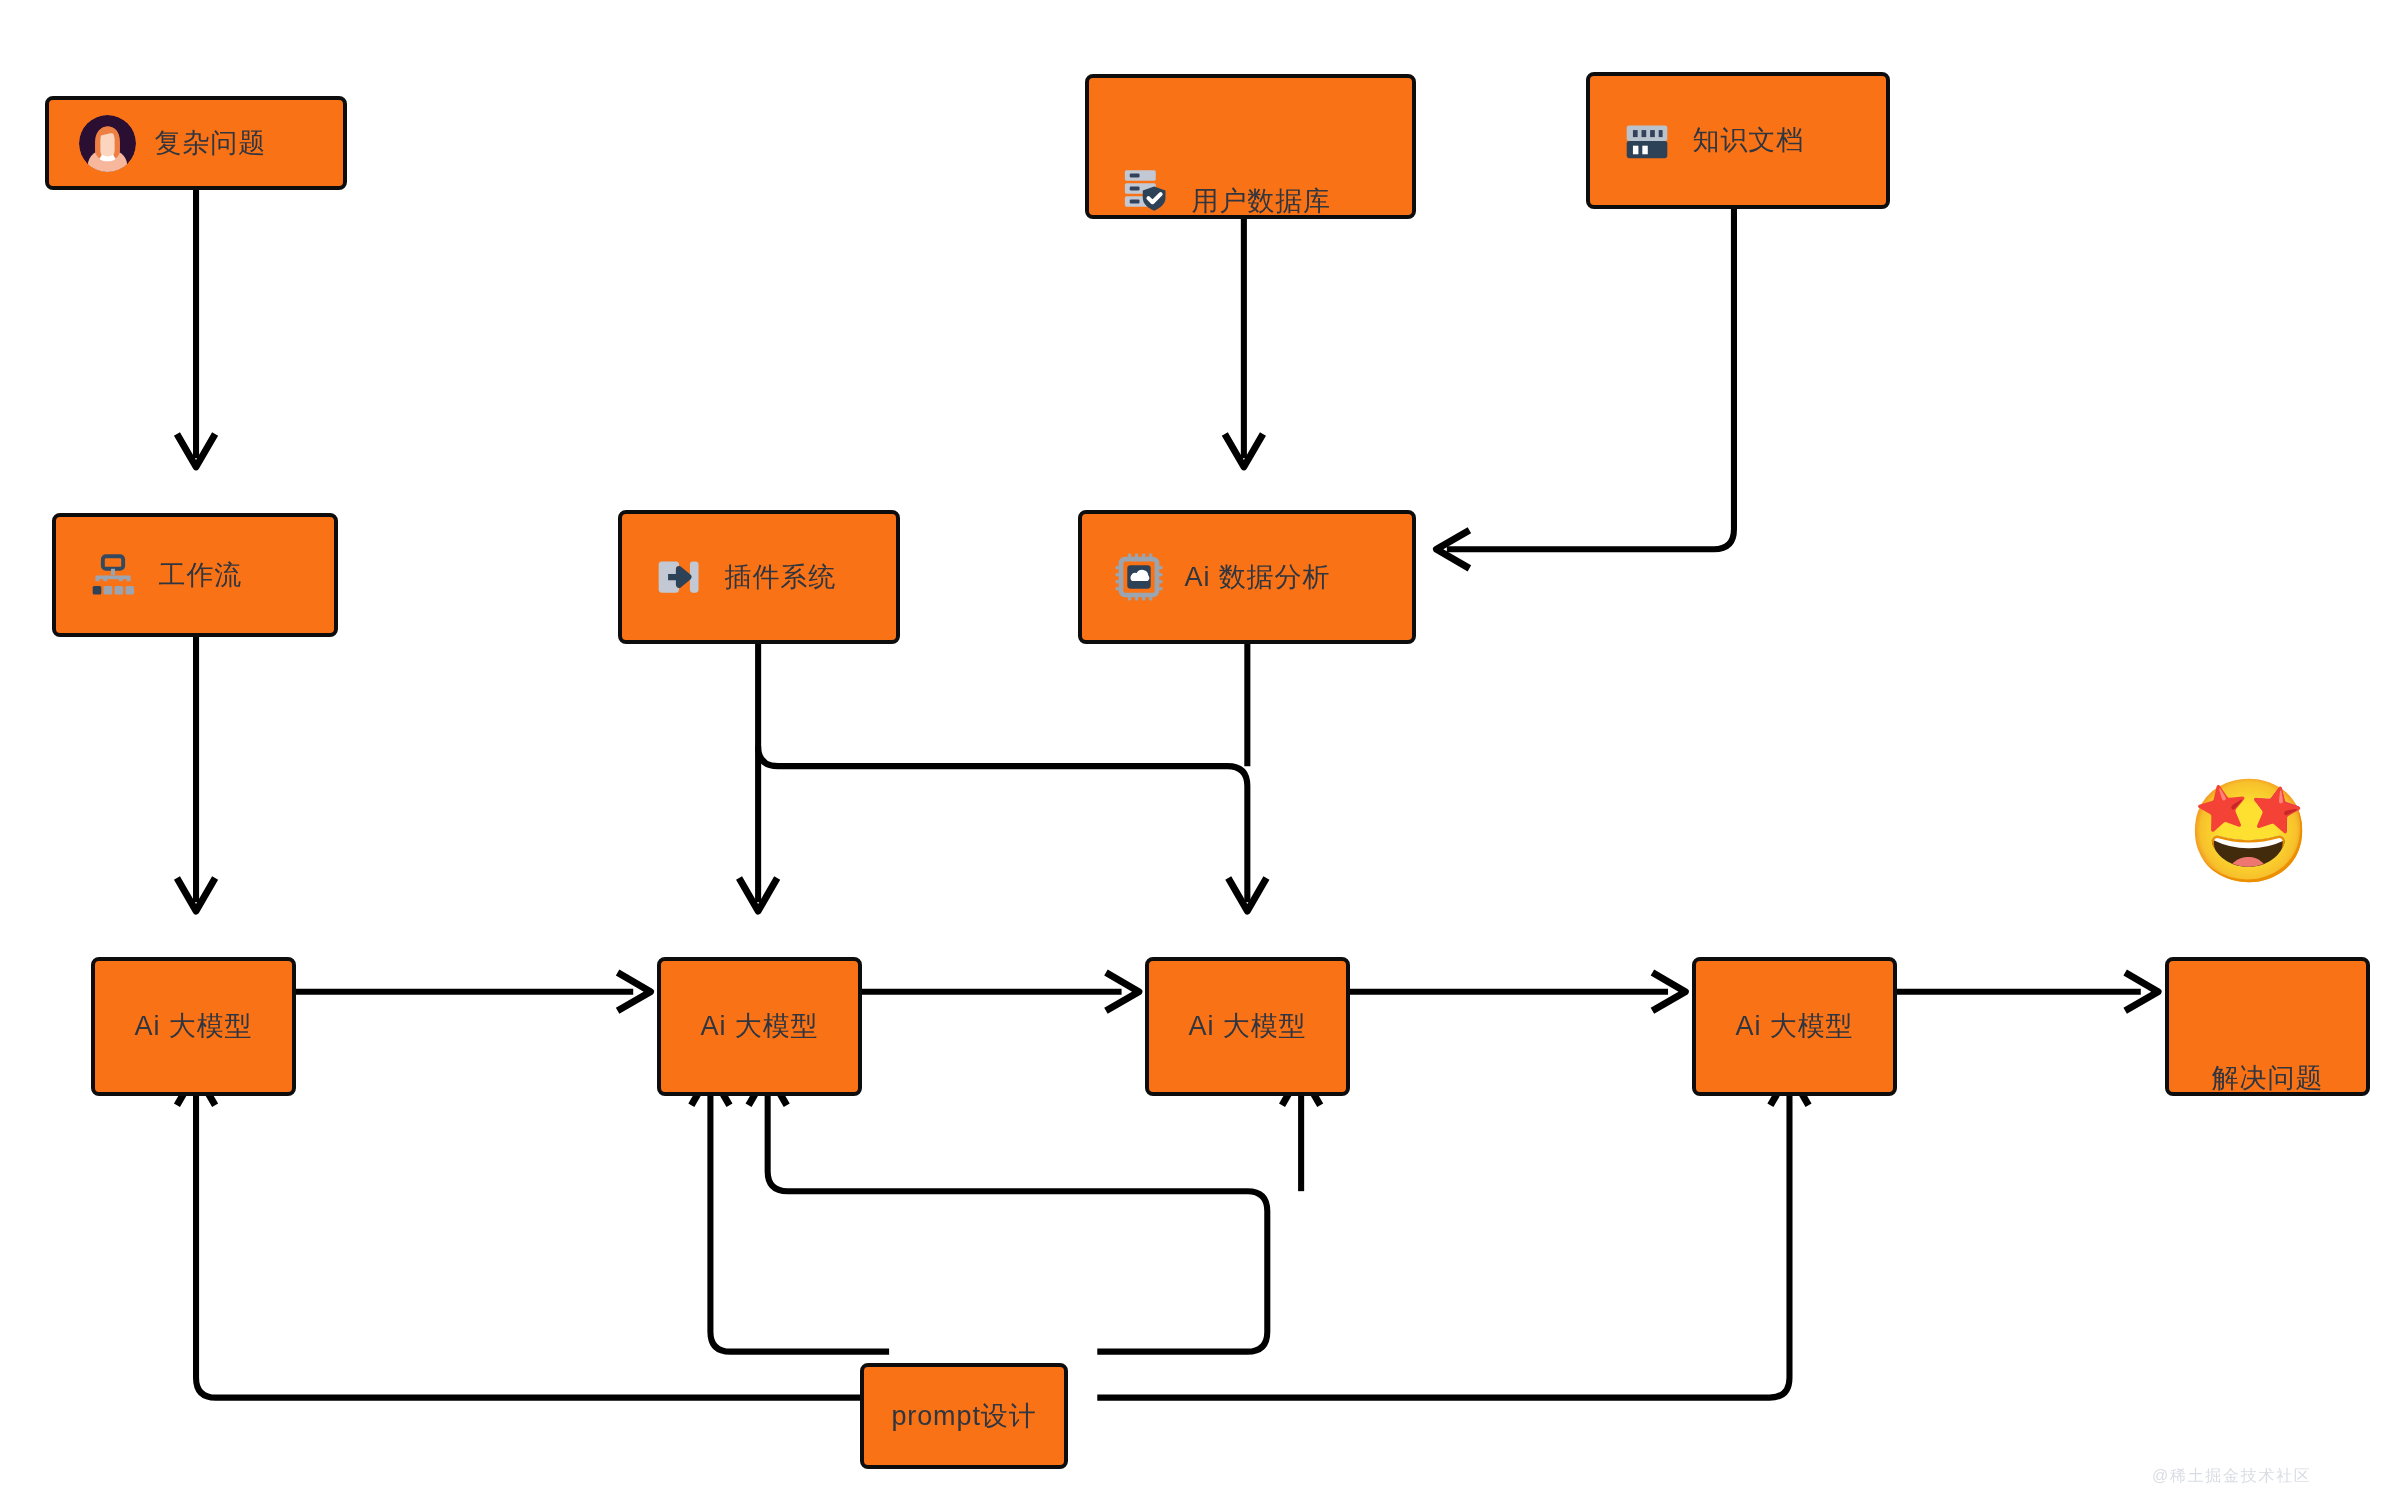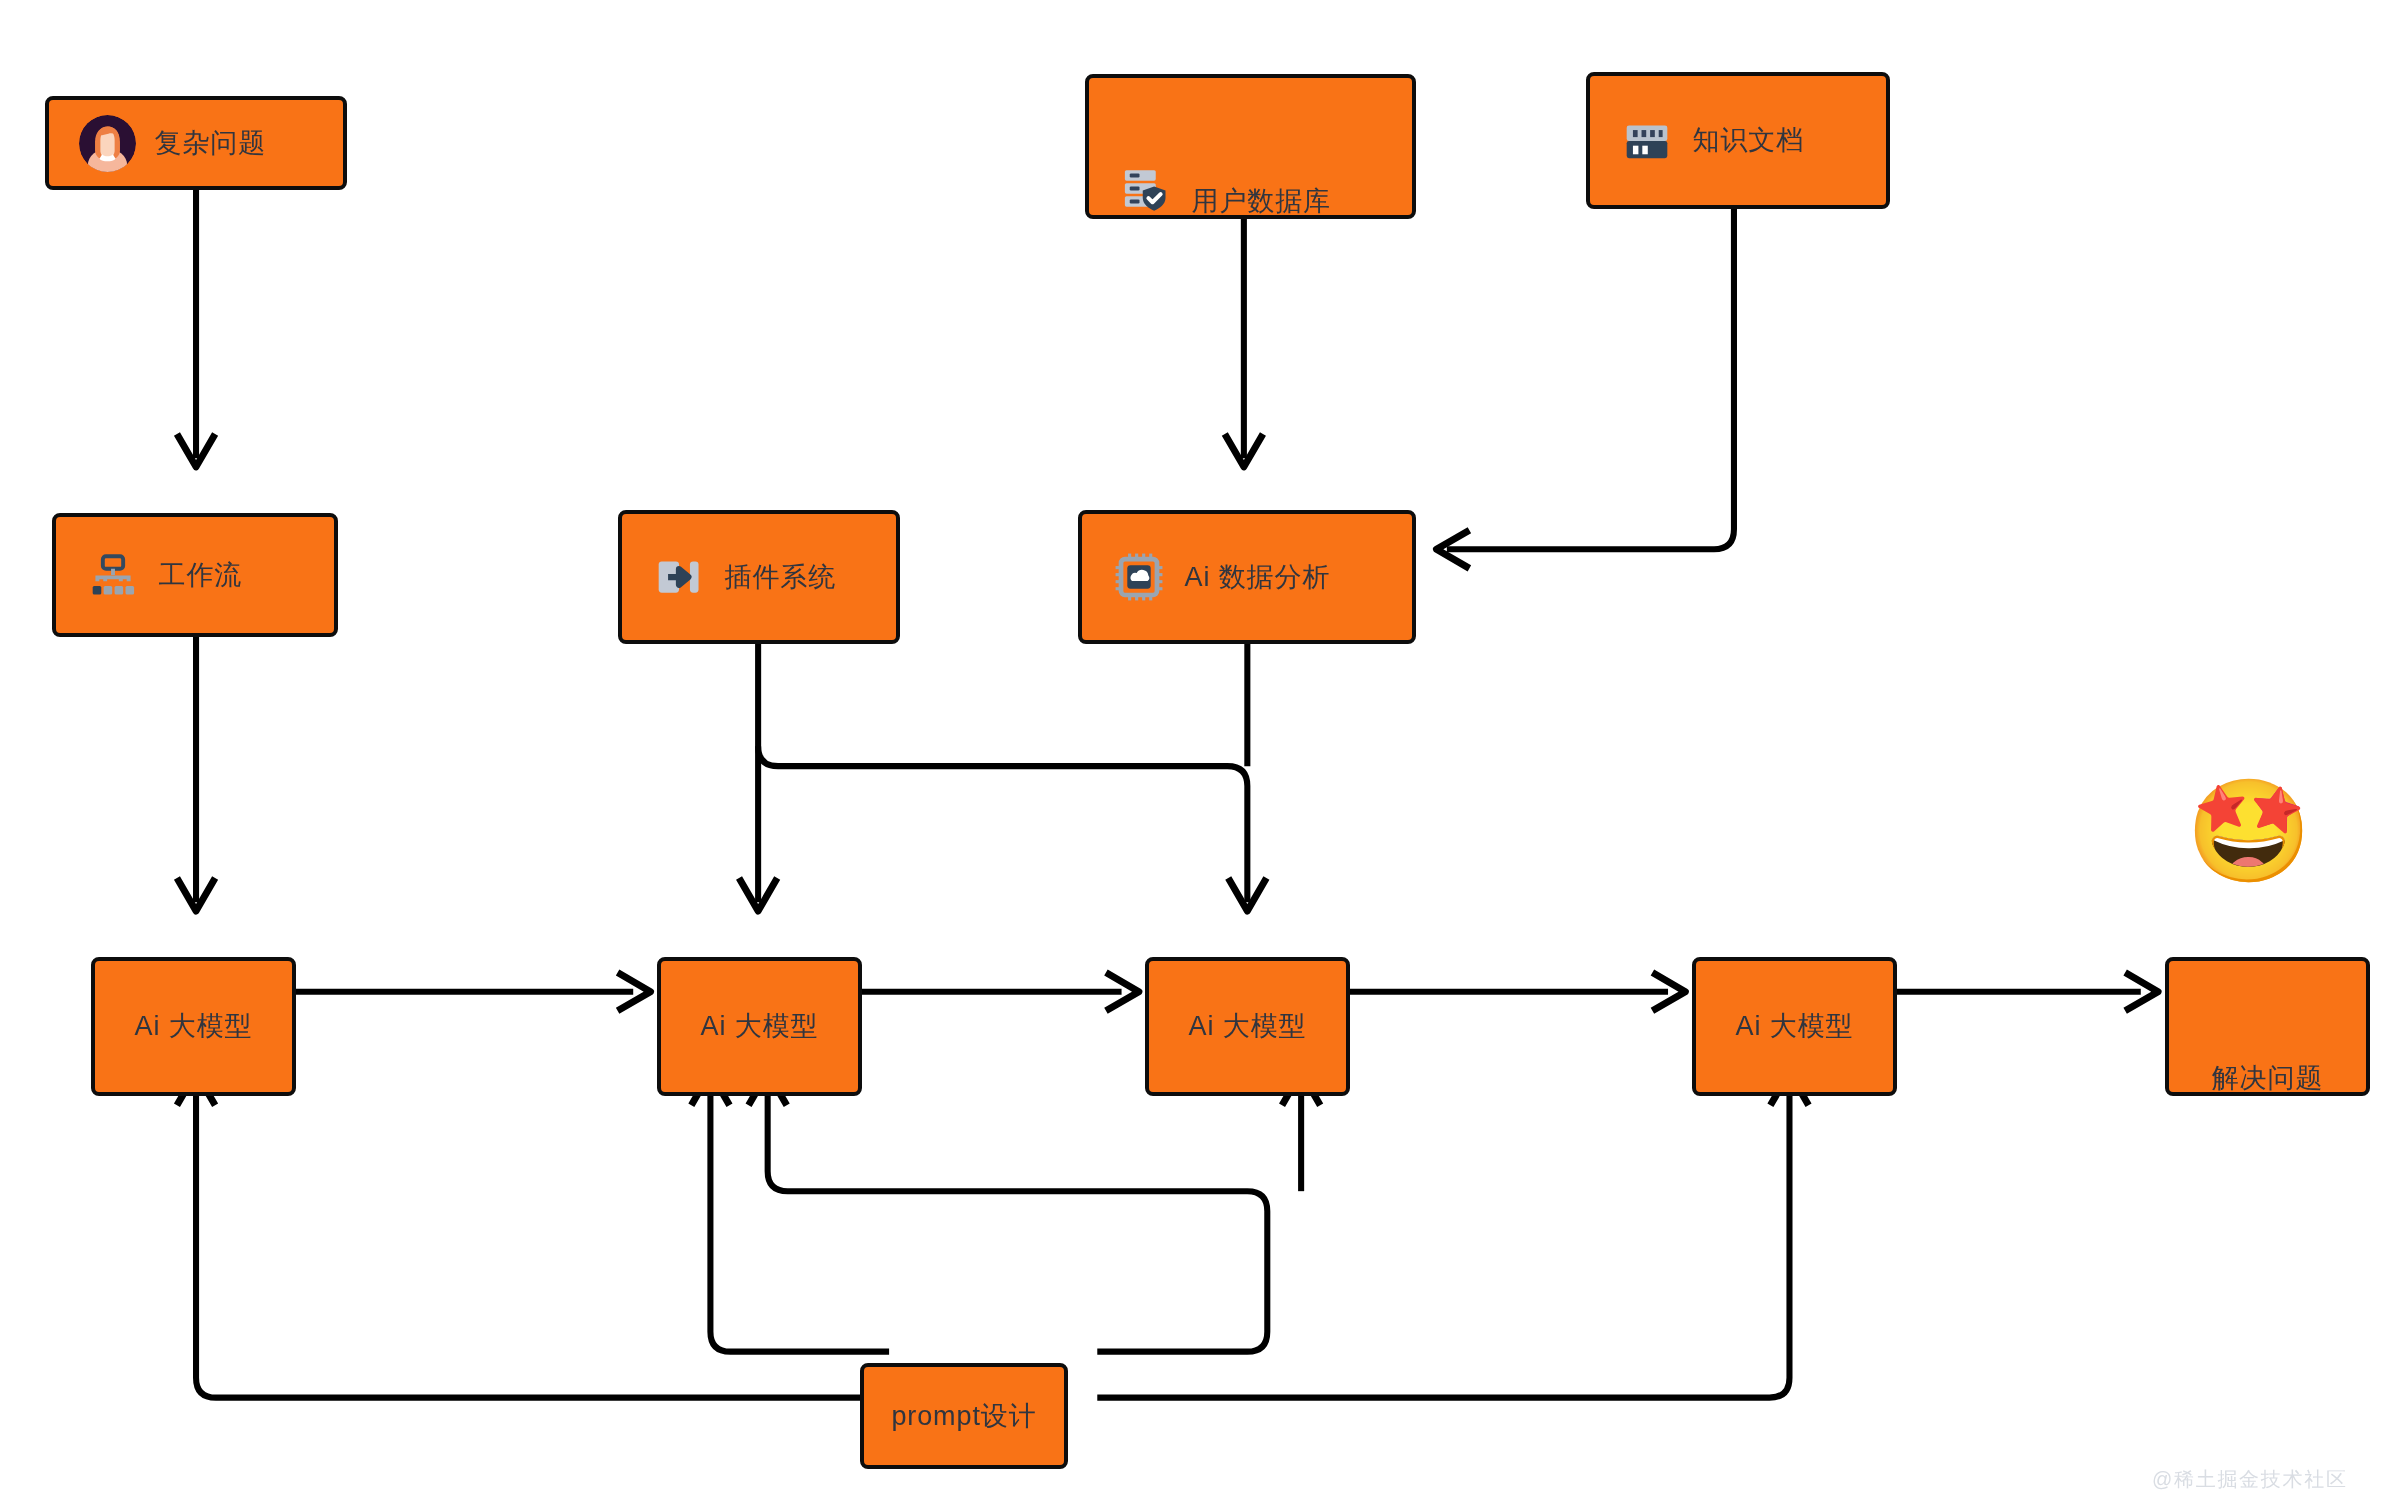--- a/index.html
+++ b/index.html
@@ -60,21 +60,21 @@
   }
   .emoji {
     position: absolute;
     font-size: 101px;
     line-height: 1;
     user-select: none;
   }
   .watermark {
     position: absolute;
     color: #d9dde3;
-    font-size: 20px;
+    font-size: 16px;
     letter-spacing: 1.7px;
   }
 </style>
 </head>
 <body>
 
 <div id="canvas">
 
   <svg id="edges" viewBox="0 0 2768 1738" xmlns="http://www.w3.org/2000/svg">
     <g fill="none" stroke="#000000" stroke-width="7" stroke-linecap="butt" stroke-linejoin="round">

